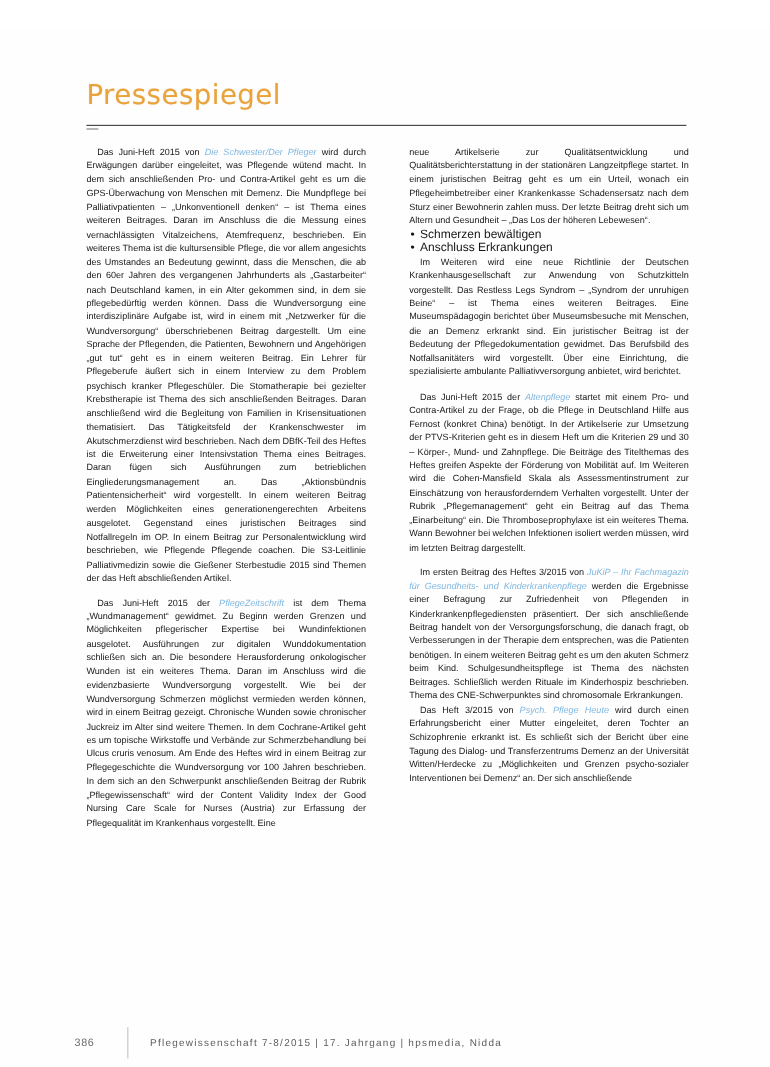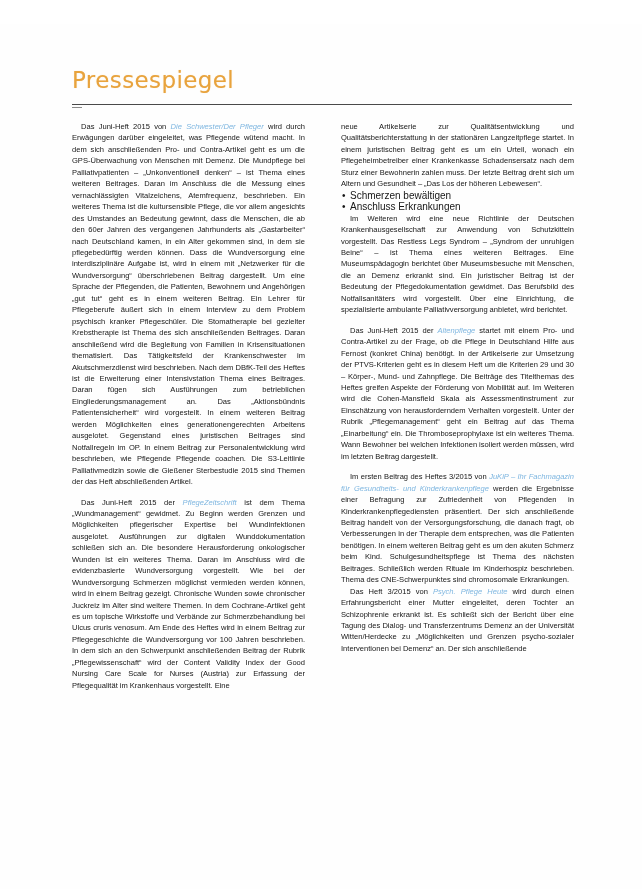--- a/index.html
+++ b/index.html
@@ -203,14 +203,21 @@
         <span>Im ersten Beitrag des Heftes 3/2015 von </span><span class="lnk">JuKiP – Ihr Fachmagazin für Gesundheits- und Kinderkrankenpflege</span><span> werden die Ergebnisse einer Befragung zur Zufriedenheit von Pflegenden in Kinderkrankenpflegediensten präsentiert. Der sich anschließende Beitrag handelt von der Versorgungsforschung, die danach fragt, ob Verbesserungen in der Therapie dem entsprechen, was die Patienten benötigen. In einem weiteren Beitrag geht es um den akuten Schmerz beim Kind. Schulgesundheitspflege ist Thema des nächsten Beitrages. Schließlich werden Rituale im Kinderhospiz beschrieben. Thema des CNE-Schwerpunktes sind chromosomale Erkrankungen.</span>
       </p>
 
       <p class="para indent">
         <span>Das Heft 3/2015 von </span><span class="lnk">Psych. Pflege Heute</span><span> wird durch einen Erfahrungsbericht einer Mutter eingeleitet, deren Tochter an Schizophrenie erkrankt ist. Es schließt sich der Bericht über eine Tagung des Dialog- und Transferzentrums Demenz an der Universität Witten/Herdecke zu „Möglichkeiten und Grenzen psycho-sozialer Interventionen bei Demenz“ an. Der sich anschließende</span>
       </p>
 
     </div>
   </div>
 
+  <div class="footer">
+    <div class="footer-inner">
+      <div class="page-num">386</div>
+      <div class="footer-divider"></div>
+      <div class="footer-text">Pflegewissenschaft 7-8/2015 | 17. Jahrgang | hpsmedia, Nidda</div>
+    </div>
+  </div>
 
 </div>
 
 </body></html>

